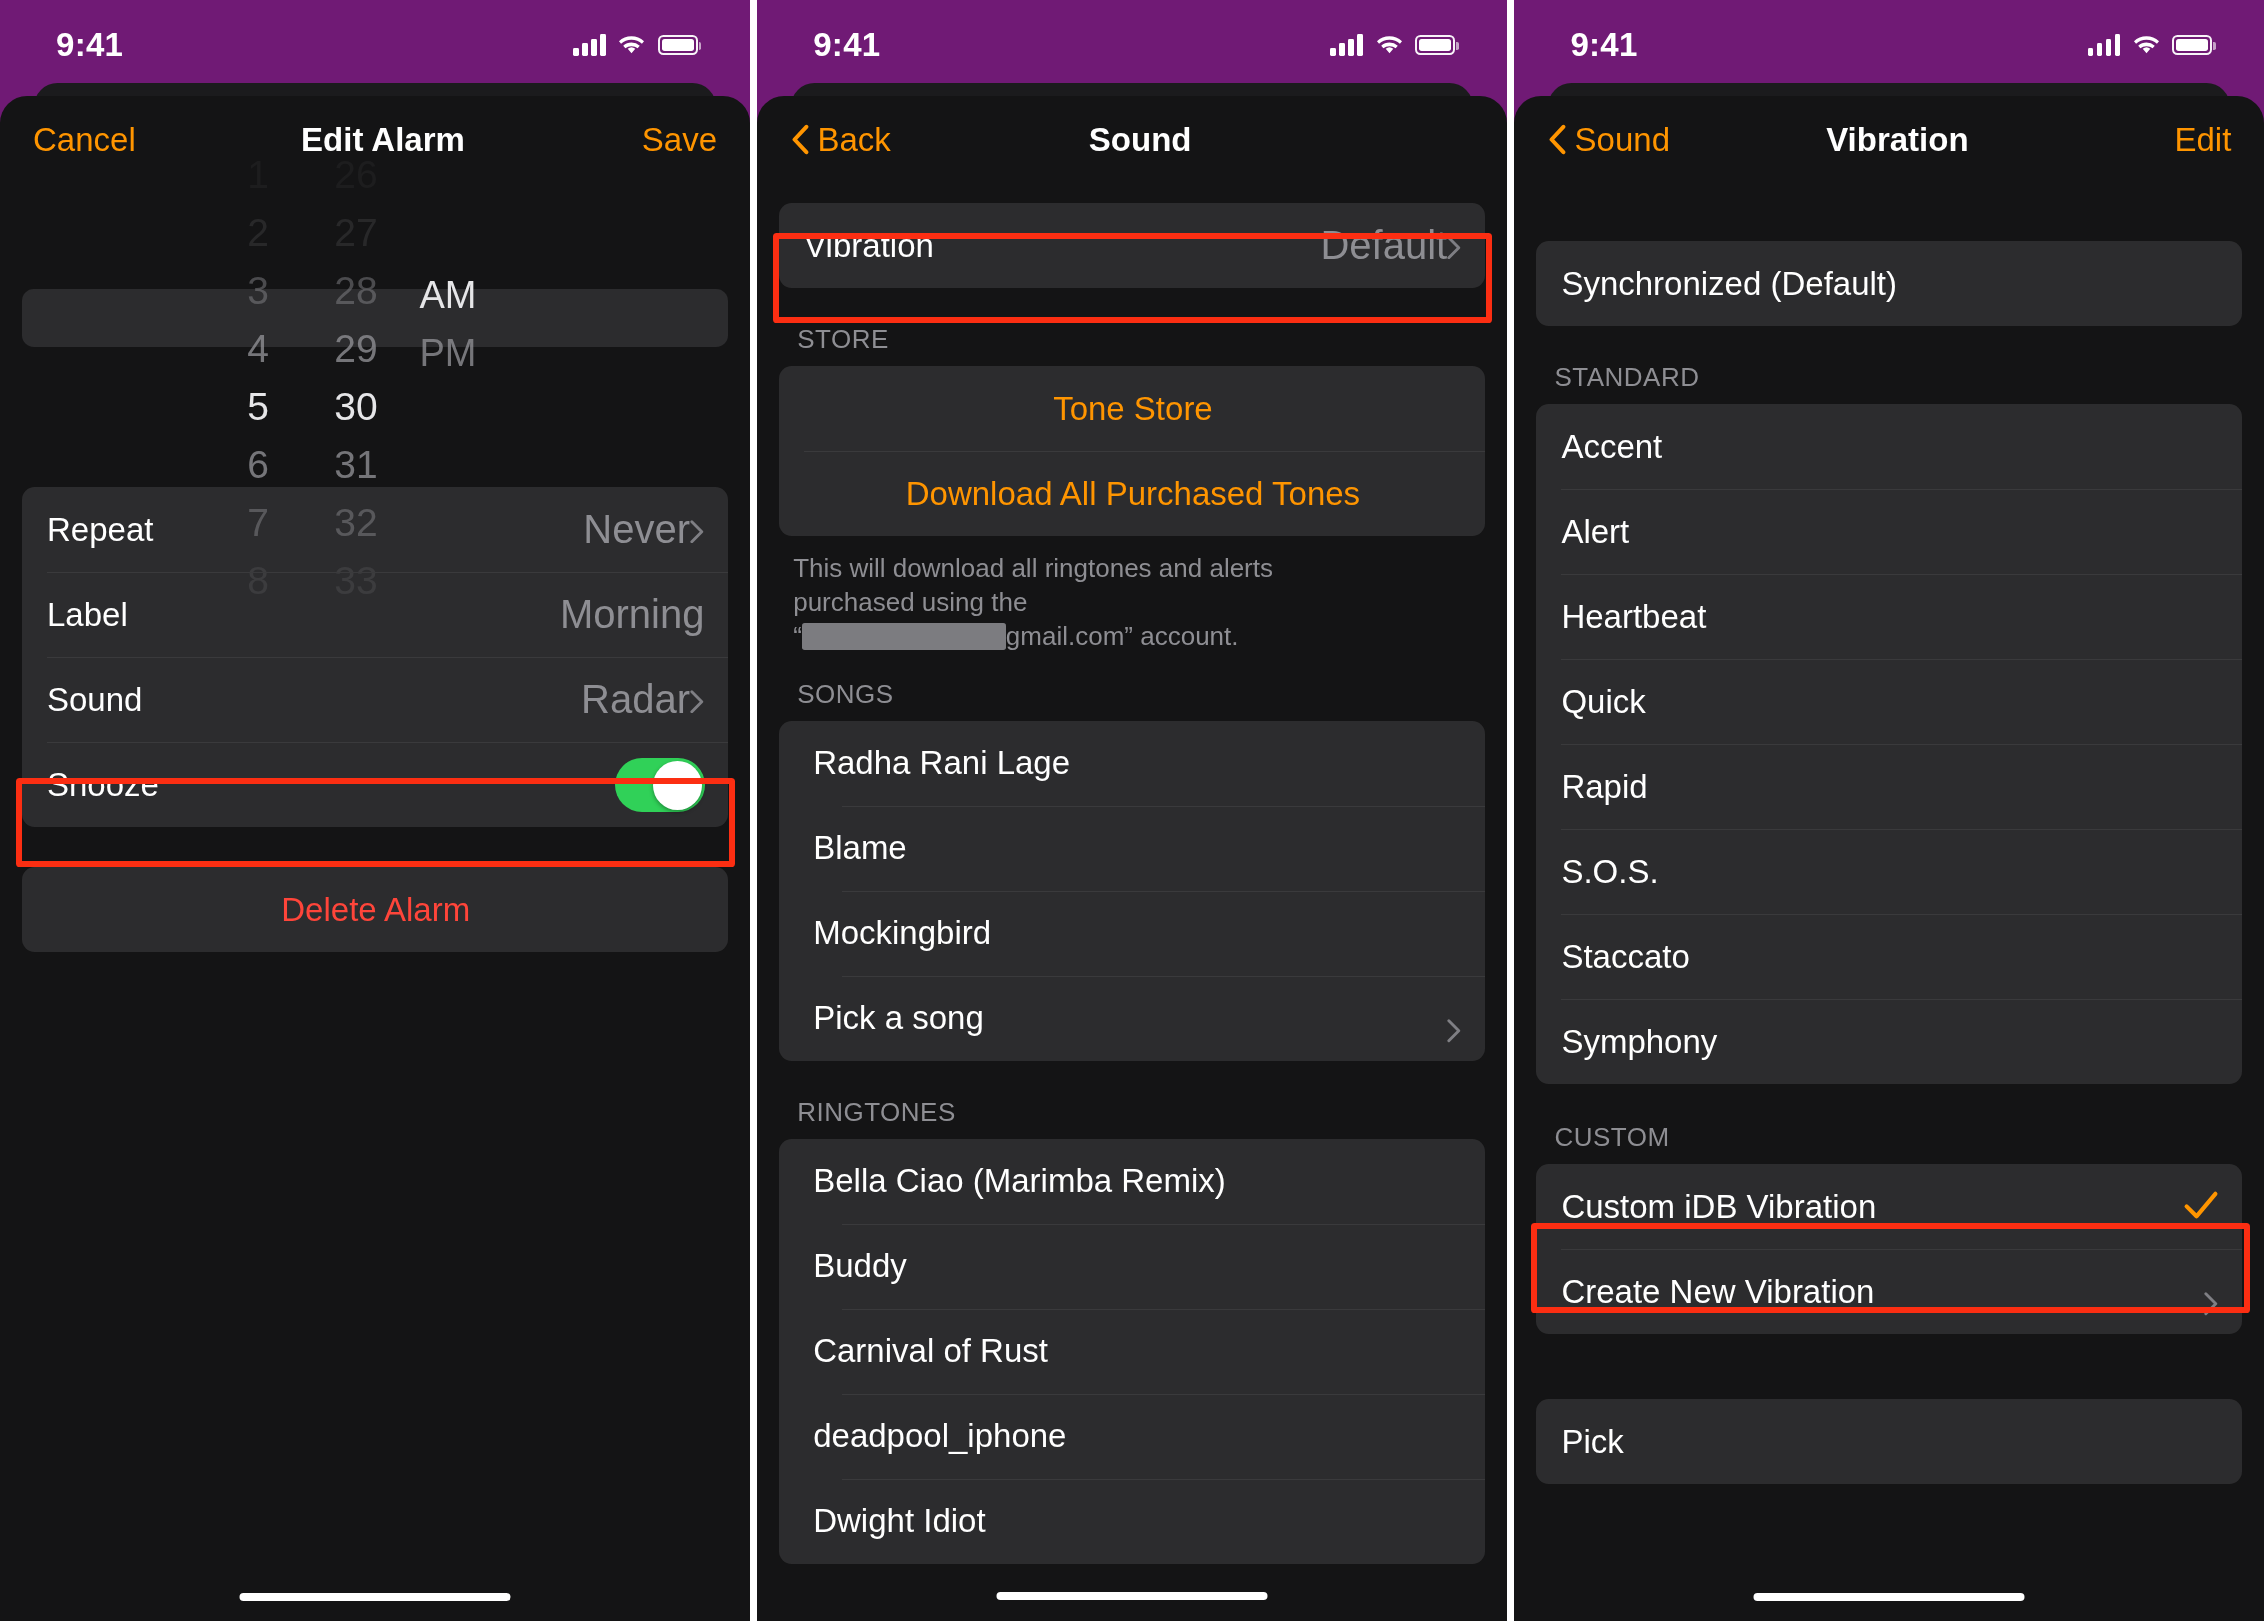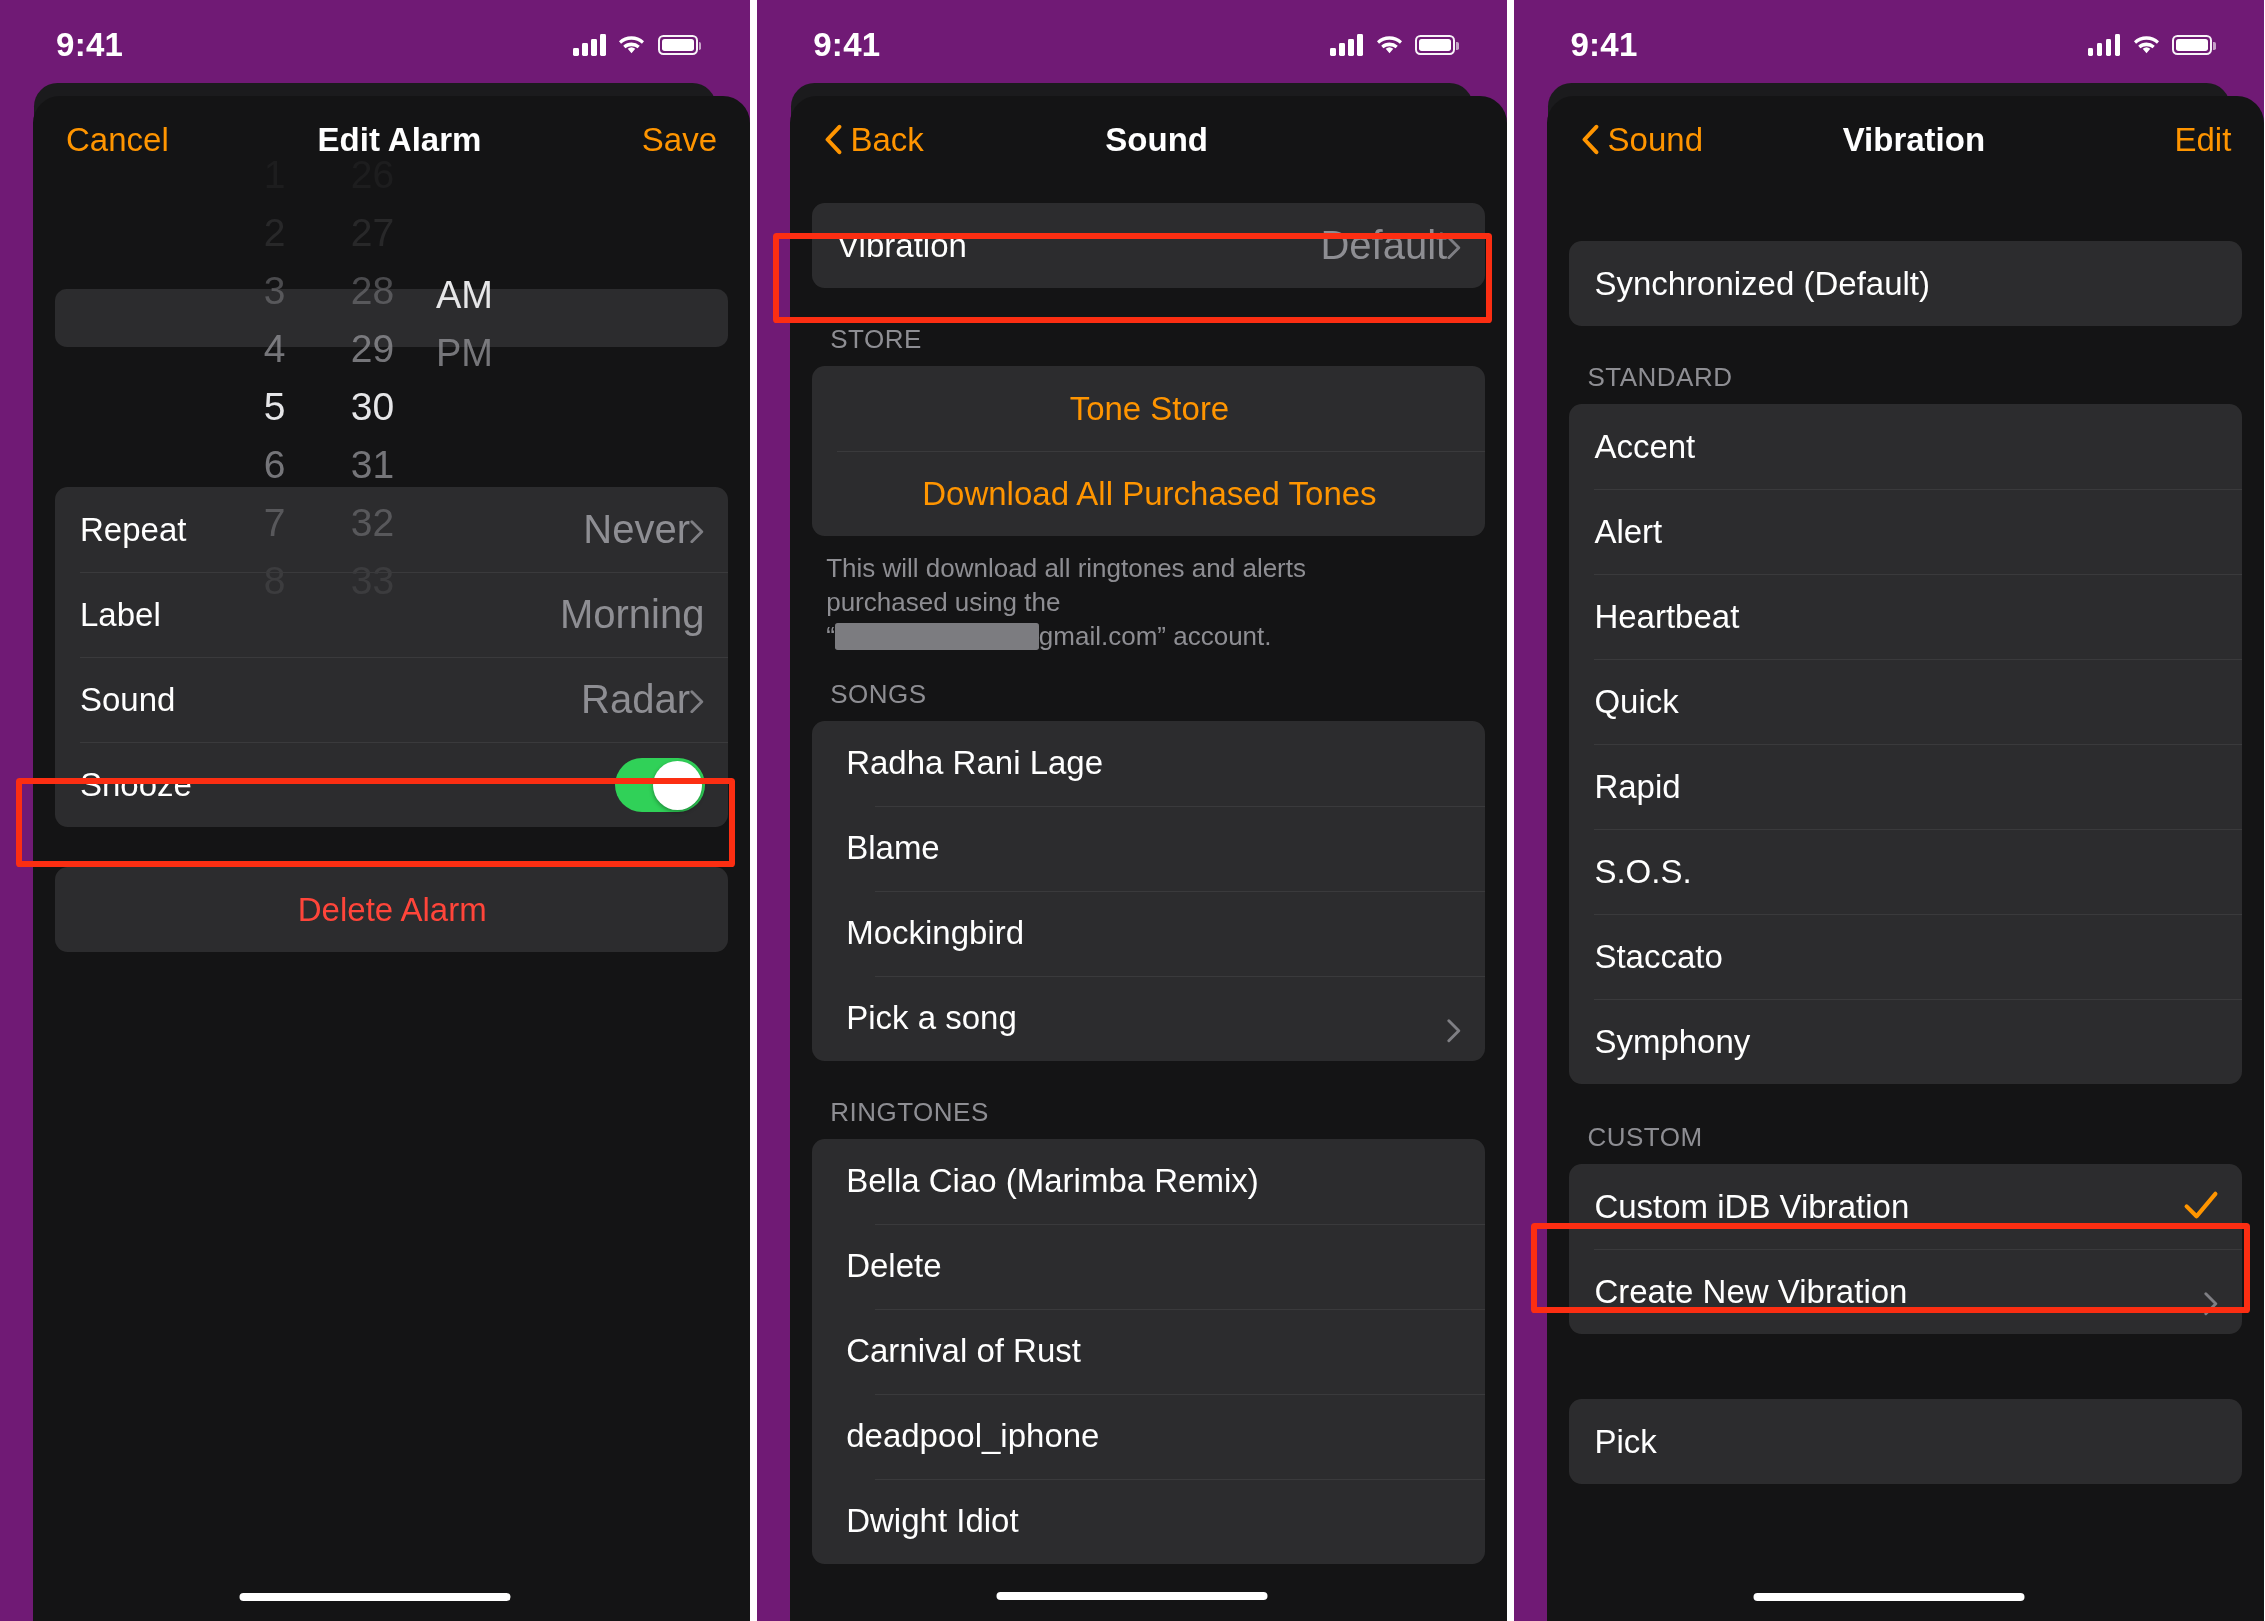--- a/index.html
+++ b/index.html
@@ -76,21 +76,20 @@
     background: #1b1b1d;
     border-radius: 23.5px 23.5px 0 0;
   }
   .sheet {
     position: absolute;
     left: 0; right: 0;
     top: 96px; bottom: 0;
     background: #141415;
     border-radius: 27px 27px 0 0;
     overflow: hidden;
-    margin-left: 33px;
   }
   .navbar {
     height: 87px;
     display: flex;
     align-items: center;
     padding: 0 33px;
     position: relative;
   }
   .nav-left, .nav-right {
     font-size: 33px;
@@ -459,21 +458,21 @@
           </span>
         </div>
       </div>
 
       <div class="section-head" style="padding-top:36px">RINGTONES</div>
       <div class="group">
         <div class="row indent">
           <span>Bella Ciao (Marimba Remix)</span>
         </div>
         <div class="row indent">
-          <span>Delete</span>
+          <span>Buddy</span>
         </div>
         <div class="row indent">
           <span>Carnival of Rust</span>
         </div>
         <div class="row indent">
           <span>deadpool_iphone</span>
         </div>
         <div class="row indent">
           <span>Dwight Idiot</span>
         </div>

